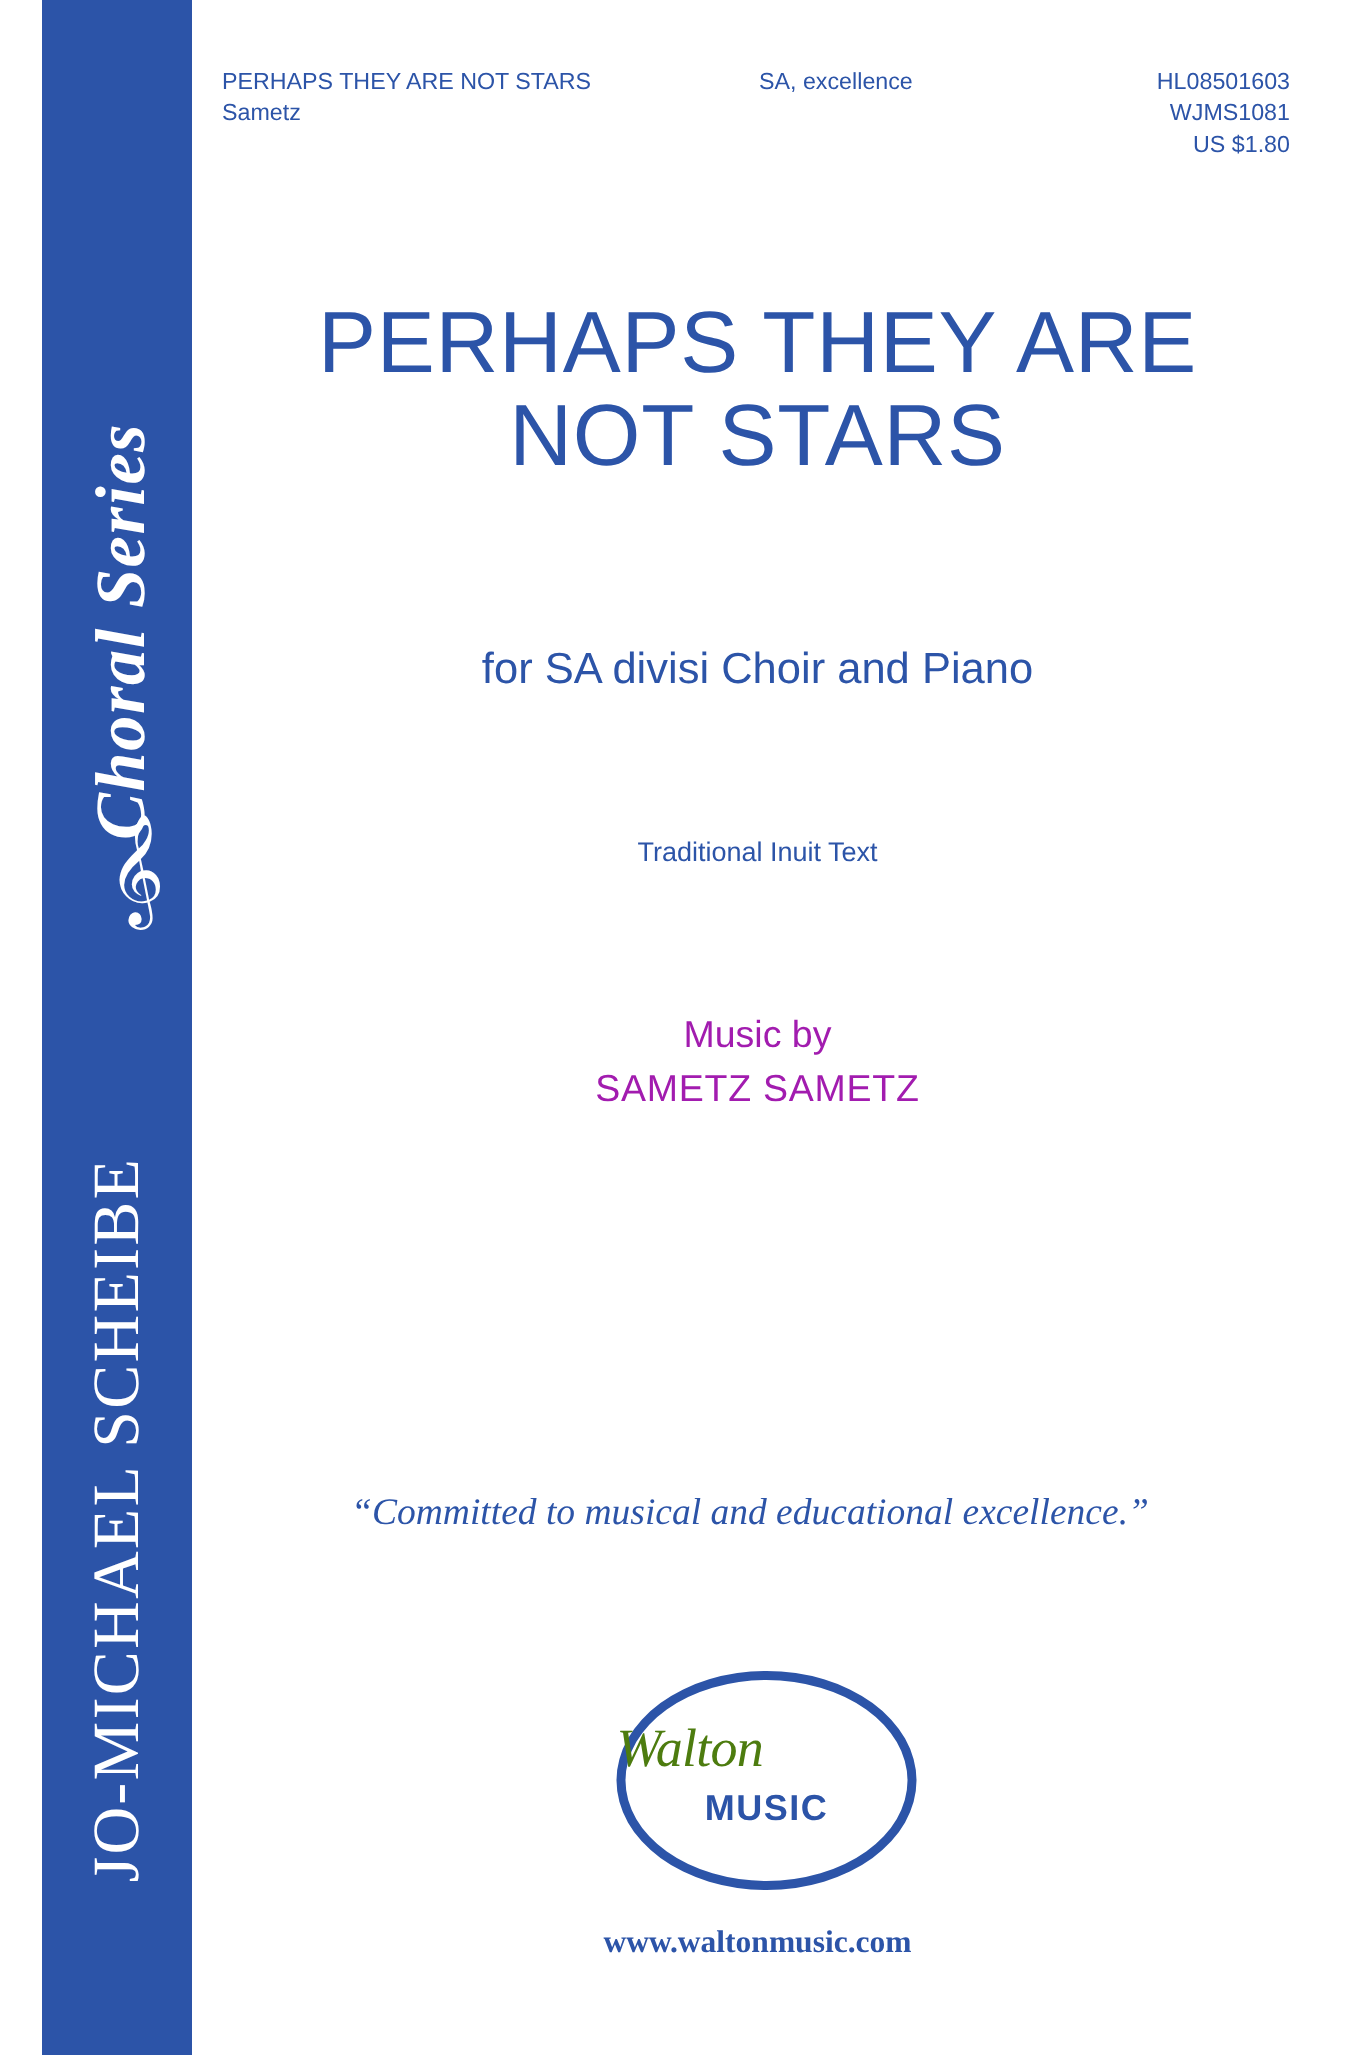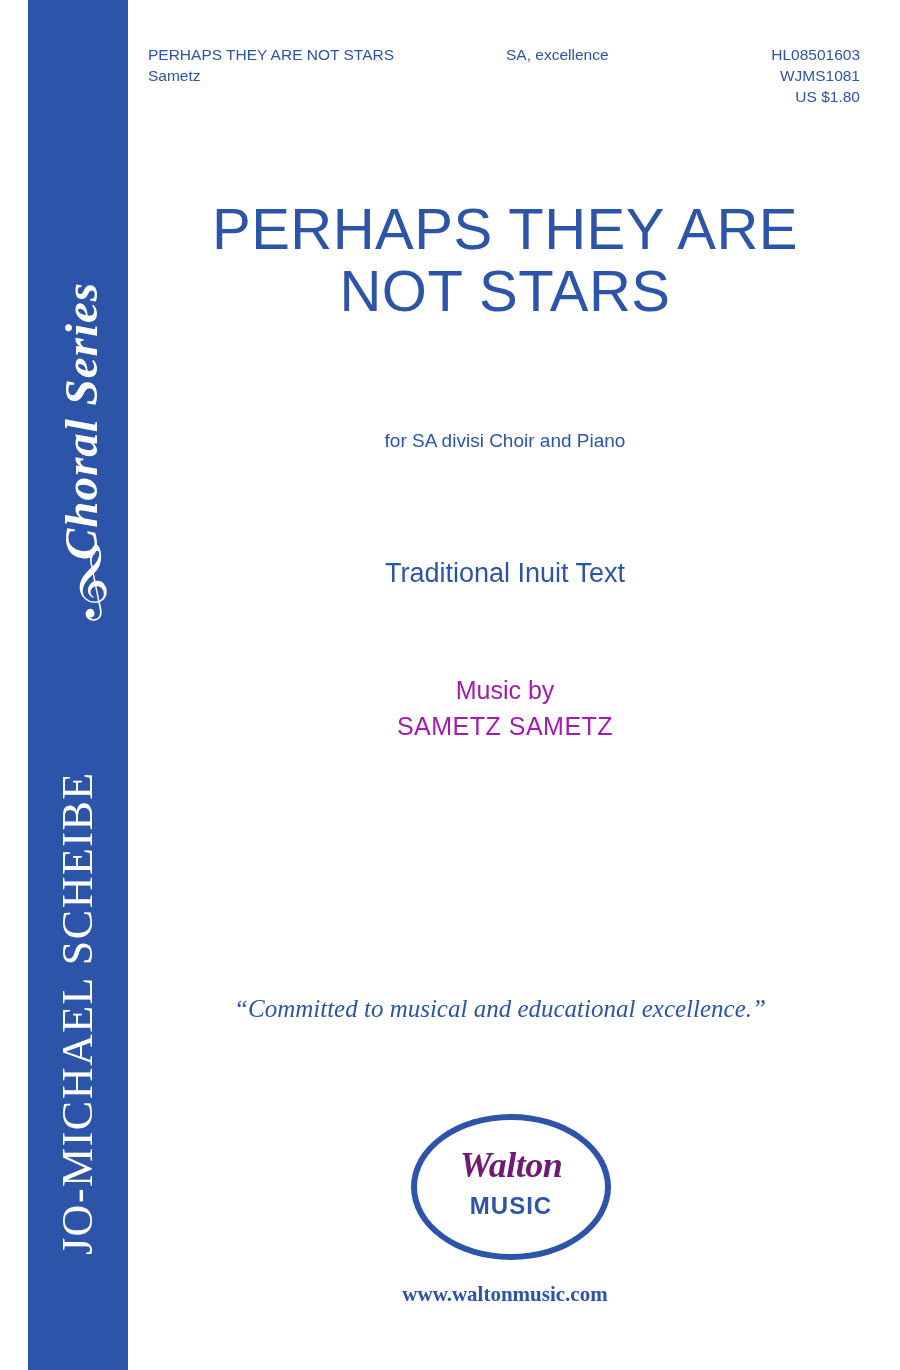--- a/index.html
+++ b/index.html
@@ -111,30 +111,30 @@
     line-height: 62px;
     letter-spacing: 0.5px;
   }
   .subtitle {
     position: absolute;
     left: 150px;
     top: 430px;
     width: 710px;
     text-align: center;
     color: #2c54a8;
-    font-size: 19px;
+    font-size: 29px;
   }
   .texttribution {
     position: absolute;
     left: 150px;
     top: 558px;
     width: 710px;
     text-align: center;
     color: #2c54a8;
-    font-size: 27px;
+    font-size: 18px;
   }
   .credits {
     position: absolute;
     left: 150px;
     top: 672px;
     width: 710px;
     text-align: center;
     color: #a21caf;
     font-size: 25px;
     line-height: 36px;
@@ -172,25 +172,25 @@
     height: 146px;
     border: 6px solid #2c54a8;
     border-radius: 50% / 50%;
     box-sizing: border-box;
   }
   .logo-walton {
     position: absolute;
     left: 0;
     top: 30px;
     width: 200px;
-    text-align: center;
-    color: #701a75;
+    text-align: left;
+    color: #4d7c0f;
     font-family: "Liberation Serif", serif;
     font-style: italic;
-    font-weight: bold;
+    font-weight: normal;
     font-size: 36px;
     letter-spacing: -0.5px;
   }
   .logo-music {
     position: absolute;
     left: 0;
     top: 78px;
     width: 200px;
     text-align: center;
     color: #2c54a8;

